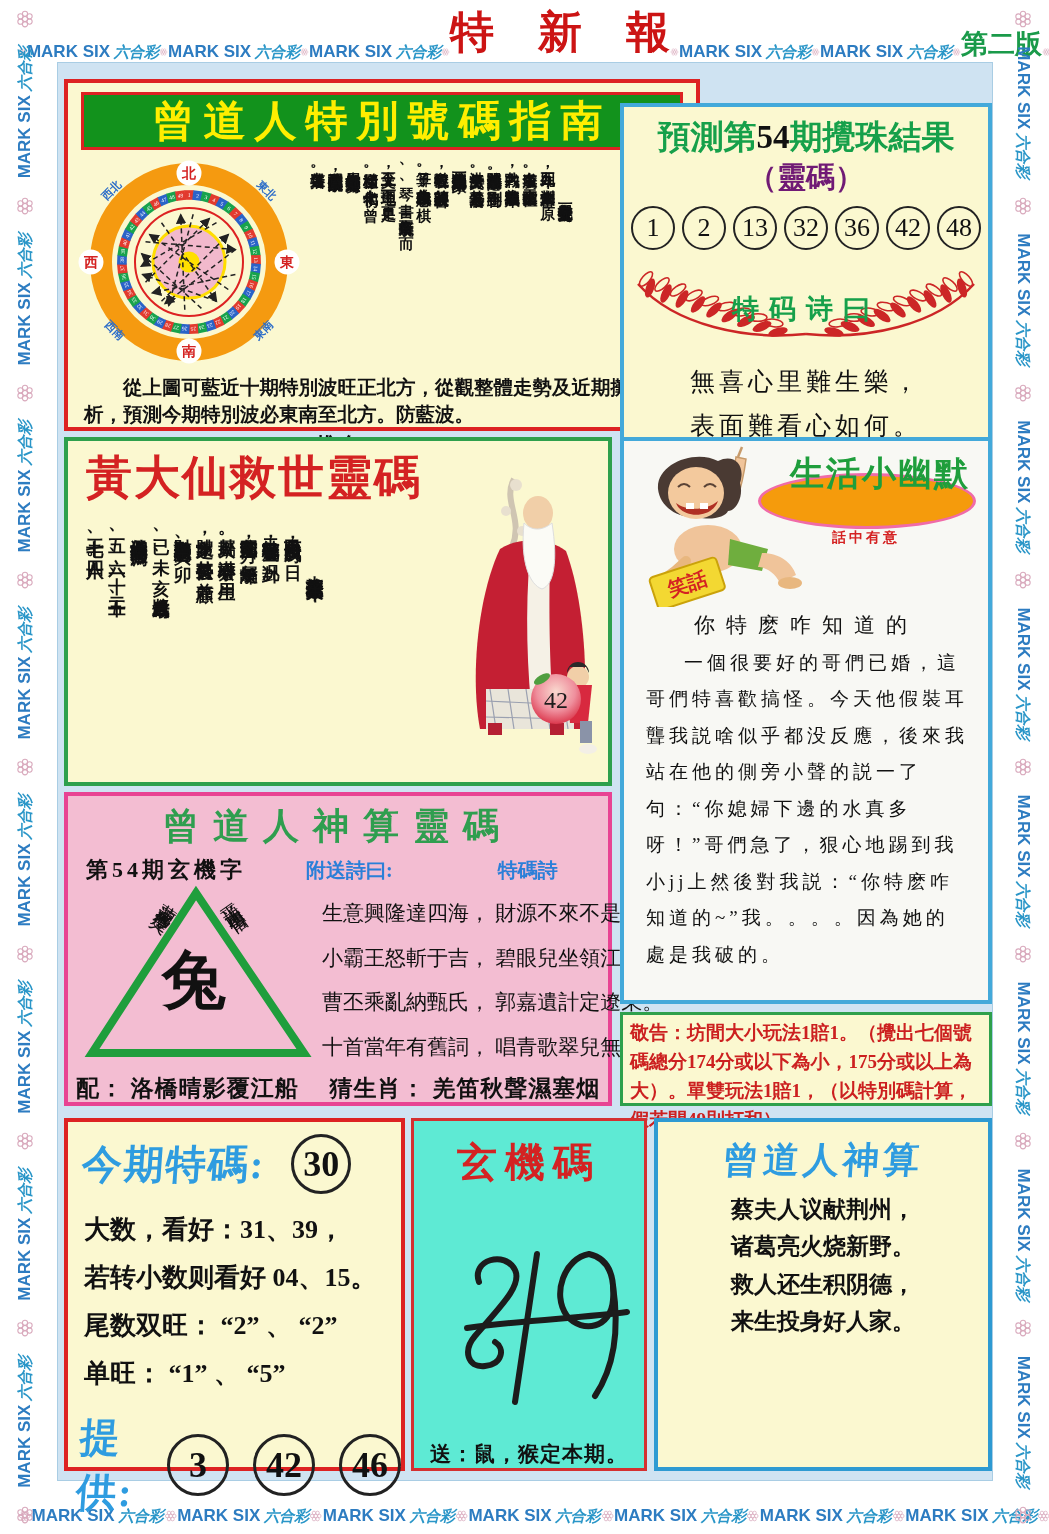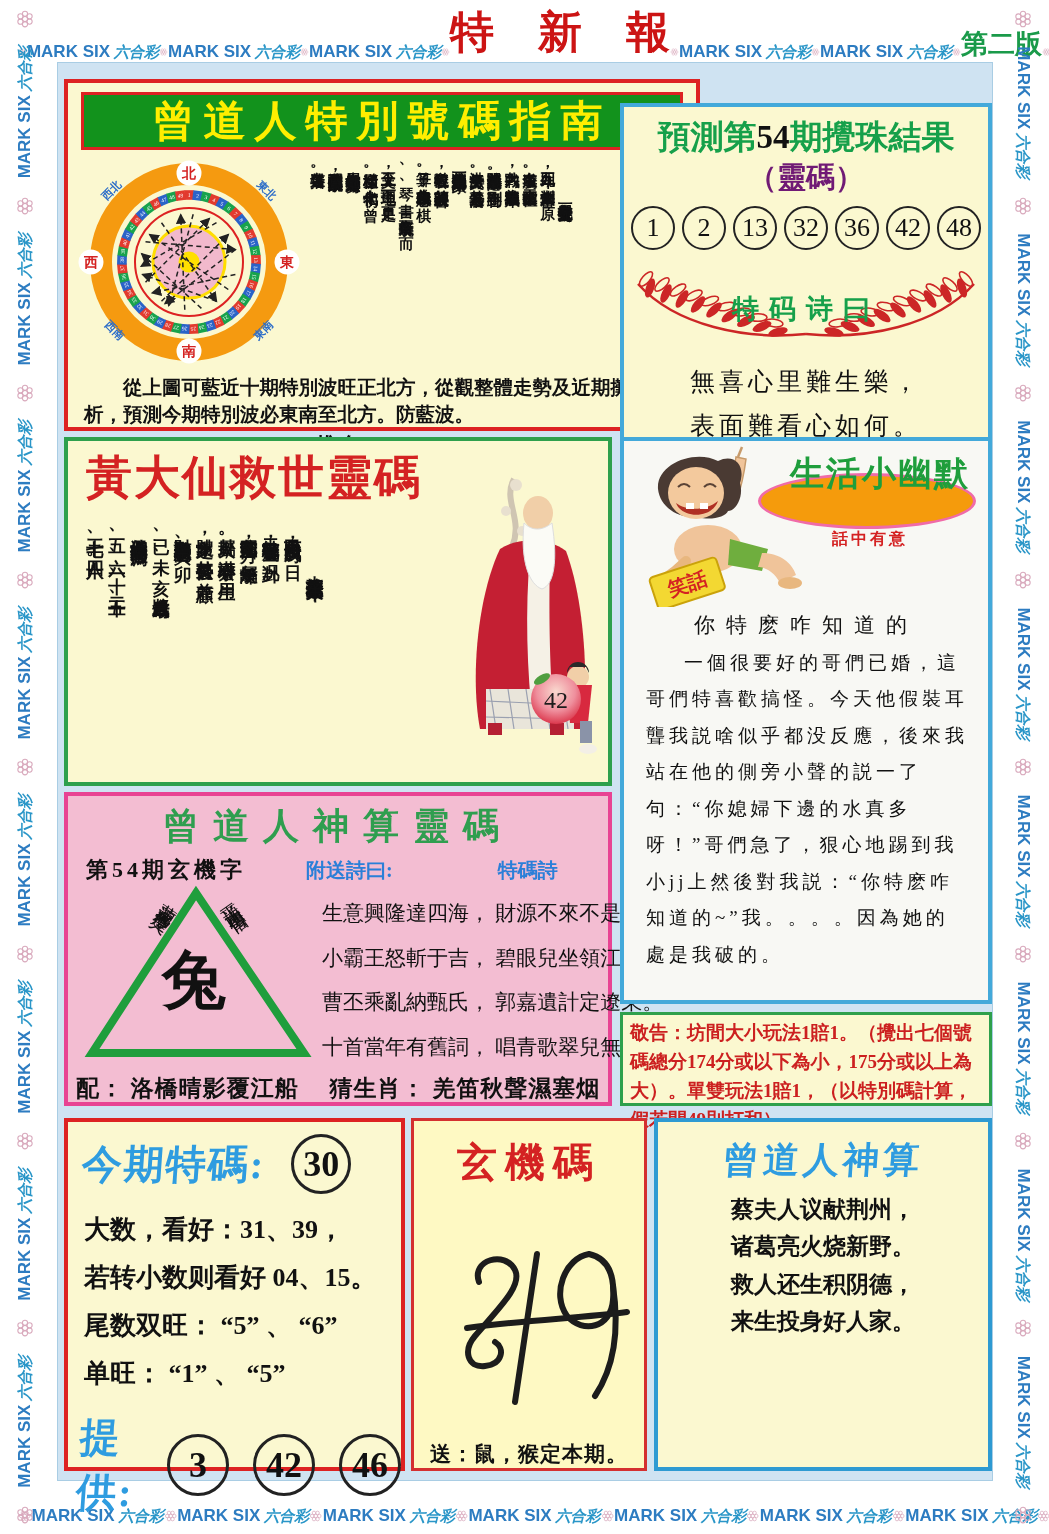--- a/index.html
+++ b/index.html
@@ -74,21 +74,21 @@
   .tri-right{left:130px;top:10px;transform:rotate(-35deg);}
   .pink-poem{font-size:21px;line-height:2.12;margin:6px 0 0 6px;white-space:nowrap;}
   .pink-footer{font-size:23px;font-weight:600;text-align:center;margin-top:4px;letter-spacing:1px;}
 
   
   #humor-box{left:620px;top:437px;width:372px;height:567px;border:4px solid #43a9da;background:#f8f8f4;}
   .humor-head{position:relative;height:168px;}
   .humor-ellipse{position:absolute;right:12px;top:32px;width:212px;height:50px;border-radius:50%;
       background:#f59b0c;border:3px solid #f06ba8;}
   .humor-title{position:absolute;right:18px;top:10px;color:#1f9e3c;font-size:34px;font-weight:bold;letter-spacing:2px;white-space:nowrap;}
-  .humor-sub{position:absolute;right:80px;top:88px;color:#d42222;font-size:16px;font-weight:bold;letter-spacing:3px;}
+  .humor-sub{position:absolute;right:88px;top:88px;color:#d42222;font-size:14px;font-weight:bold;letter-spacing:3px;}
   .joke-title{font-size:21px;text-align:center;letter-spacing:11px;margin-top:2px;white-space:nowrap;}
   .joke-body{font-size:19px;line-height:1.92;letter-spacing:4px;padding:6px 20px 0 22px;text-indent:2em;}
 
   
   #notice-box{left:620px;top:1012px;width:372px;height:94px;border:3px solid #2ea04c;}
   .notice-text{color:#cc2020;font-size:19px;font-weight:bold;line-height:1.52;padding:4px 7px;}
 
   
   #special-box{left:64px;top:1118px;width:341px;height:353px;border:4px solid #dd2222;}
   .special-head{display:flex;align-items:center;margin:12px 0 0 14px;}
@@ -96,21 +96,21 @@
   .special-label{font-size:40px;letter-spacing:2px;}
   .big-circle{border:3px solid #222;border-radius:50%;text-align:center;font-weight:bold;}
   .special-circle{width:54px;height:54px;font-size:36px;line-height:54px;margin-left:26px;}
   .special-lines{margin:12px 10px 0 16px;font-size:26px;font-weight:bold;line-height:1.85;white-space:nowrap;}
   .provide-row{display:flex;align-items:center;margin:12px 0 0 10px;}
   .provide-label{font-size:40px;letter-spacing:2px;}
   .provide-circles{display:flex;gap:24px;margin-left:18px;}
   .provide-circle{width:56px;height:56px;font-size:36px;line-height:56px;}
 
   
-  #xuanji-box{left:411px;top:1118px;width:236px;height:353px;border:3px solid #d43030;background:#fef9c3;text-align:center;}
+  #xuanji-box{left:411px;top:1118px;width:236px;height:353px;border:3px solid #d43030;background:#5eead4;text-align:center;}
   .xuanji-title{color:#d42222;font-size:40px;font-weight:bold;letter-spacing:8px;margin-top:14px;white-space:nowrap;}
   .xuanji-footer{font-size:21px;font-weight:600;margin-top:14px;letter-spacing:1px;white-space:nowrap;}
 
   
   #shensuan-box{left:654px;top:1118px;width:338px;height:353px;border:4px solid #2e9ad2;text-align:center;}
   .shensuan-title{font-size:36px;margin-top:14px;letter-spacing:4px;}
   .shensuan-lines{font-size:23px;font-weight:bold;line-height:1.62;margin-top:6px;white-space:nowrap;}
 </style>
 </head>
 <body>
@@ -896,21 +896,21 @@
   </div>
 
   <div id="special-box" class="box">
     <div class="special-head">
       <span class="blue-brush special-label">今期特碼:</span>
       <span class="big-circle special-circle">30</span>
     </div>
     <div class="special-lines">
         <div class="advice-line">大数，看好：31、39，</div>
         <div class="advice-line">若转小数则看好 04、15。</div>
-        <div class="advice-line">尾数双旺： “5” 、 “6”</div>
+        <div class="advice-line">尾数双旺： “2” 、 “2”</div>
         <div class="advice-line">单旺： “1” 、 “5”</div>
       </div>
     <div class="provide-row">
       <span class="blue-brush provide-label">提供:</span>
       <div class="provide-circles">
           <span class="big-circle provide-circle">3</span>
           <span class="big-circle provide-circle">42</span>
           <span class="big-circle provide-circle">46</span>
         </div>
     </div>

